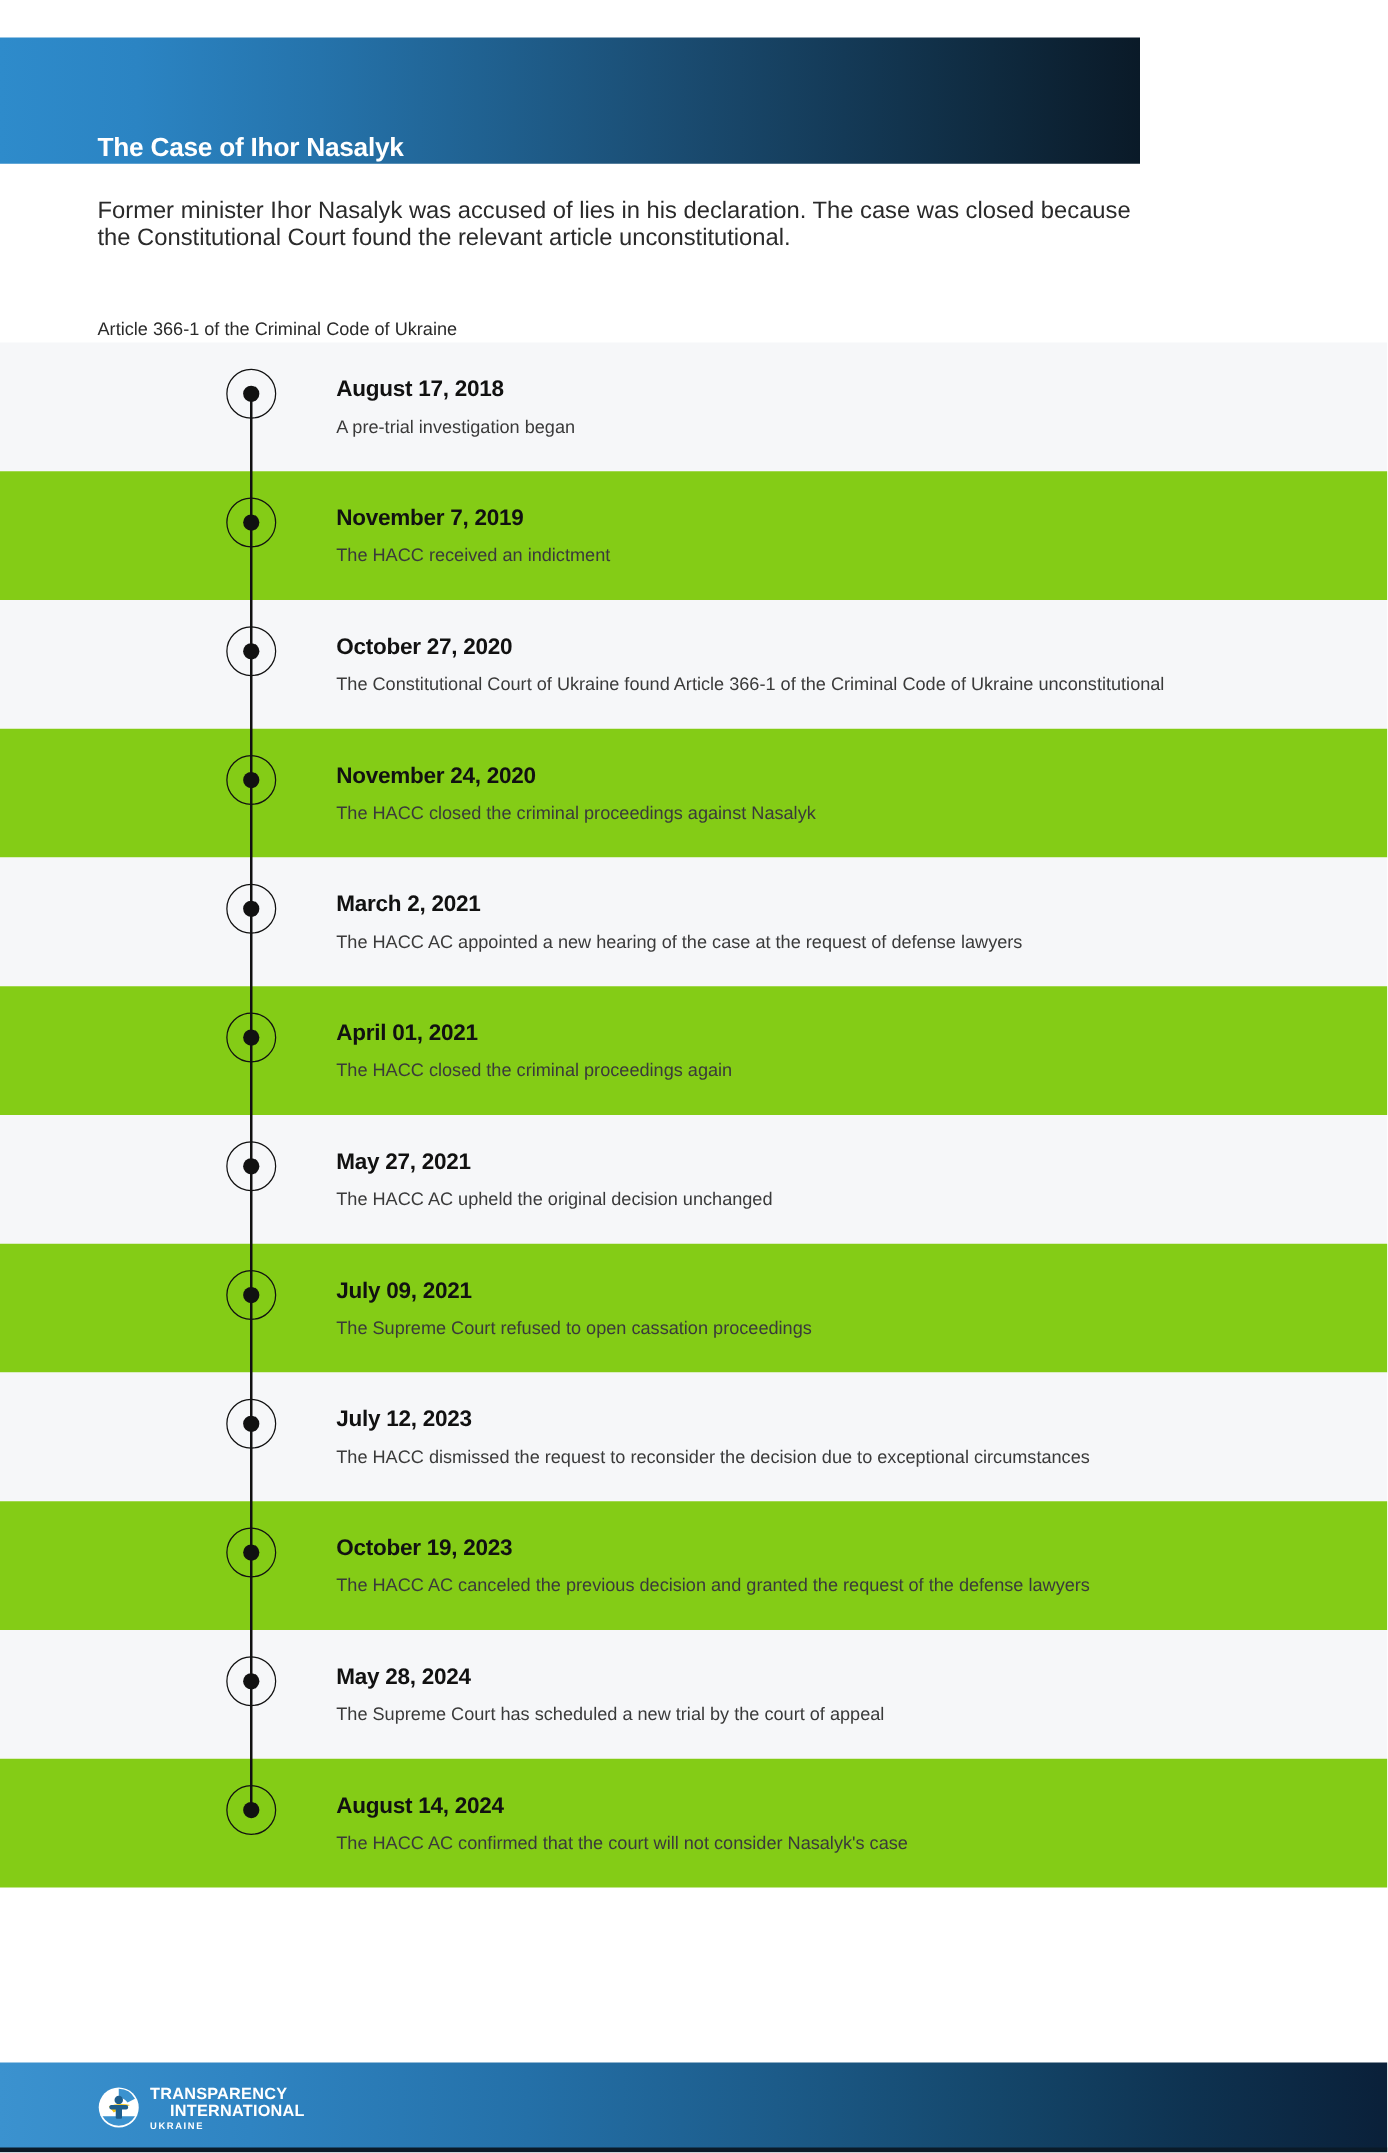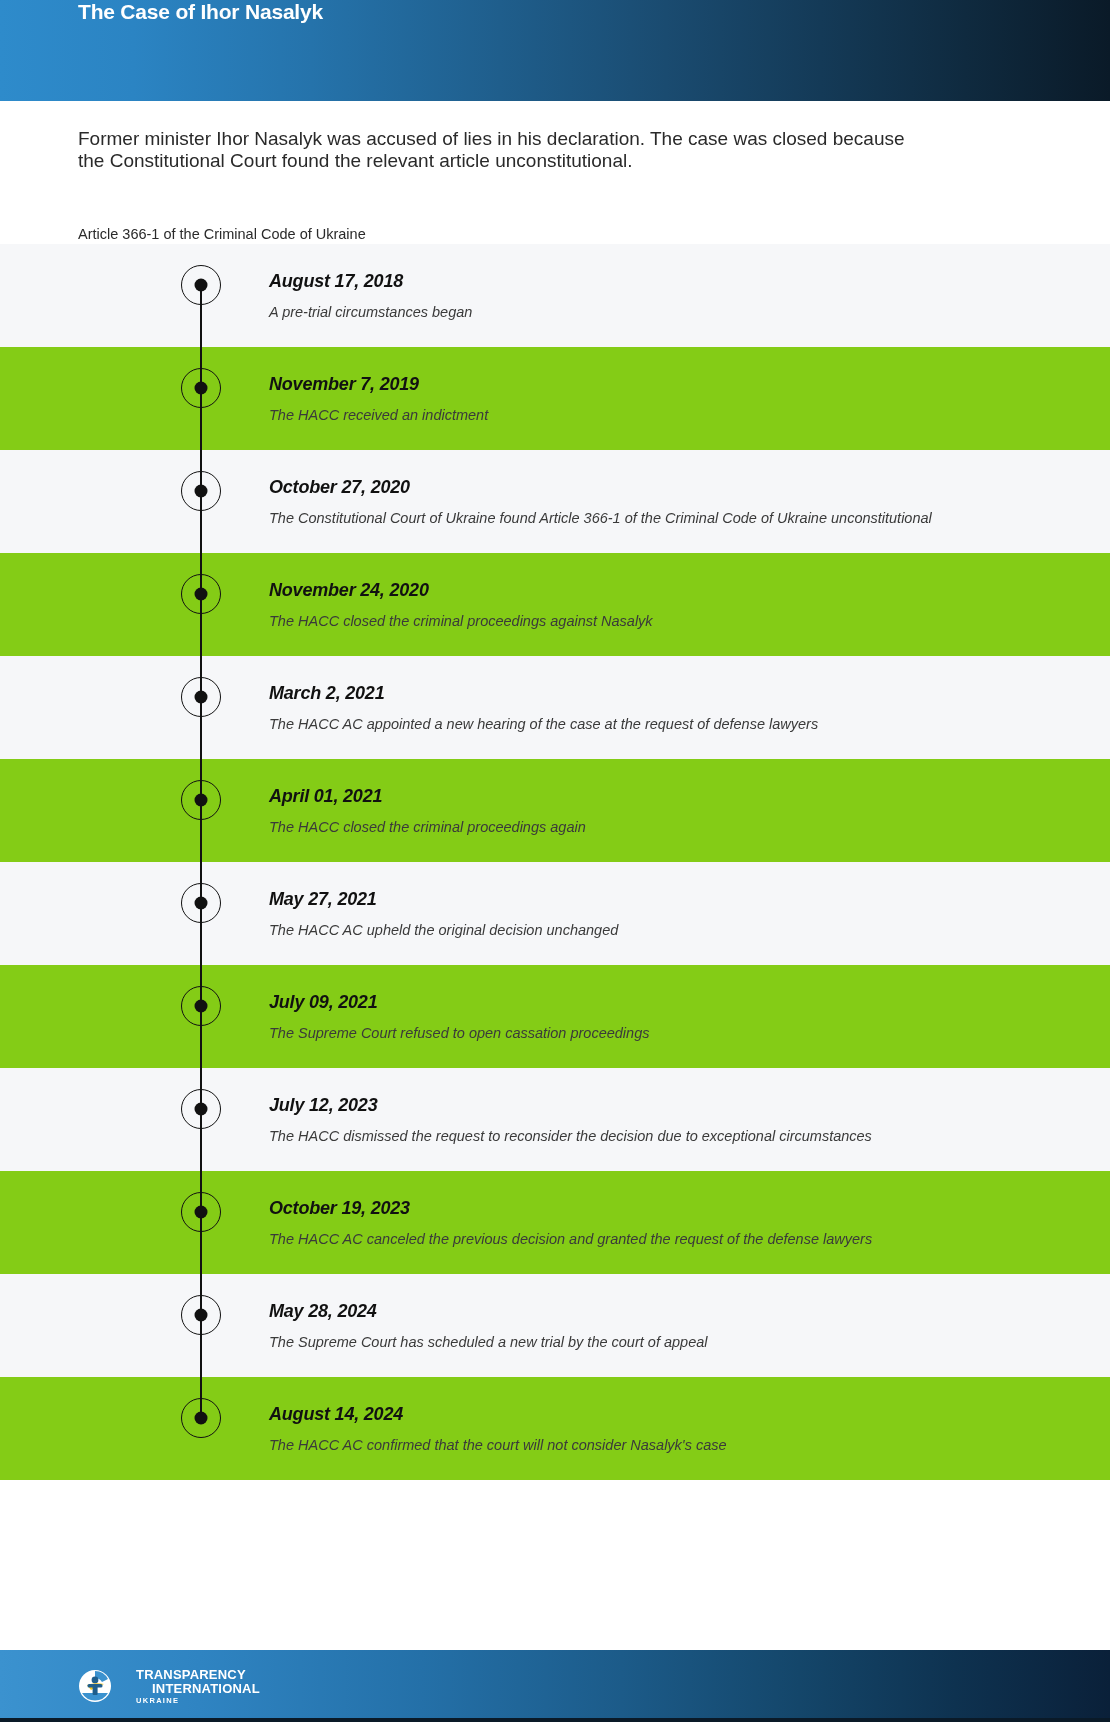--- a/index.html
+++ b/index.html
@@ -16,33 +16,34 @@
     position: relative;
     width: 1110px;
     height: 1722px;
     background: #ffffff;
     overflow: hidden;
   }
 
   
   .header {
     position: relative;
-    width: 1110px;
+    width: 912px;
     height: 101px;
     background: linear-gradient(90deg,
         #2e8bcb 0%,
         #2b84c3 12%,
         #2573ab 28%,
         #1f5e8c 45%,
         #1a4b70 60%,
         #143a57 74%,
         #0f2a3f 87%,
         #0a1a28 100%);
     display: flex;
-    align-items: flex-start;
+    align-items: flex-end;
+    margin-top: 30px;
   }
   .header-title {
     margin-left: 78px;
     color: #ffffff;
     font-size: 21px;
     font-weight: bold;
     letter-spacing: -0.2px;
   }
 
   
@@ -114,21 +115,20 @@
     transform: translate(-50%, -50%);
     width: 13px;
     height: 13px;
     border-radius: 50%;
     background: #111111;
   }
 
   .content-cell {
     flex: 1 1 auto;
     padding: 26px 40px 20px 0;
-    font-style: italic;
   }
 
   .event-date {
     font-size: 18px;
     font-weight: bold;
     color: #111111;
     letter-spacing: -0.2px;
     line-height: 22px;
   }
   .event-desc {
@@ -154,21 +154,21 @@
         #14466a 72%,
         #0e3250 86%,
         #0a2039 100%);
     display: flex;
     align-items: center;
   }
   .footer-logo {
     margin-left: 78px;
     display: flex;
     align-items: center;
-    gap: 24px;
+    gap: 8px;
   }
   .logo-mark {
     width: 34px;
     height: 34px;
     flex: 0 0 34px;
     position: relative;
   }
   .logo-text {
     display: flex;
     flex-direction: column;
@@ -216,21 +216,21 @@
     <div class="timeline-axis" id="timeline-axis" style="top: 41px; height: 1133px;"></div>
 
   <div class="row shaded">
         <div class="marker-cell">
           <div class="marker">
             <div class="dot"></div>
           </div>
         </div>
         <div class="content-cell">
           <div class="event-date">August 17, 2018</div>
-          <div class="event-desc">A pre-trial circumstances began</div>
+          <div class="event-desc">A pre-trial investigation began</div>
         </div>
       </div>
       <div class="row">
         <div class="marker-cell">
           <div class="marker">
             <div class="dot"></div>
           </div>
         </div>
         <div class="content-cell">
           <div class="event-date">November 7, 2019</div>

